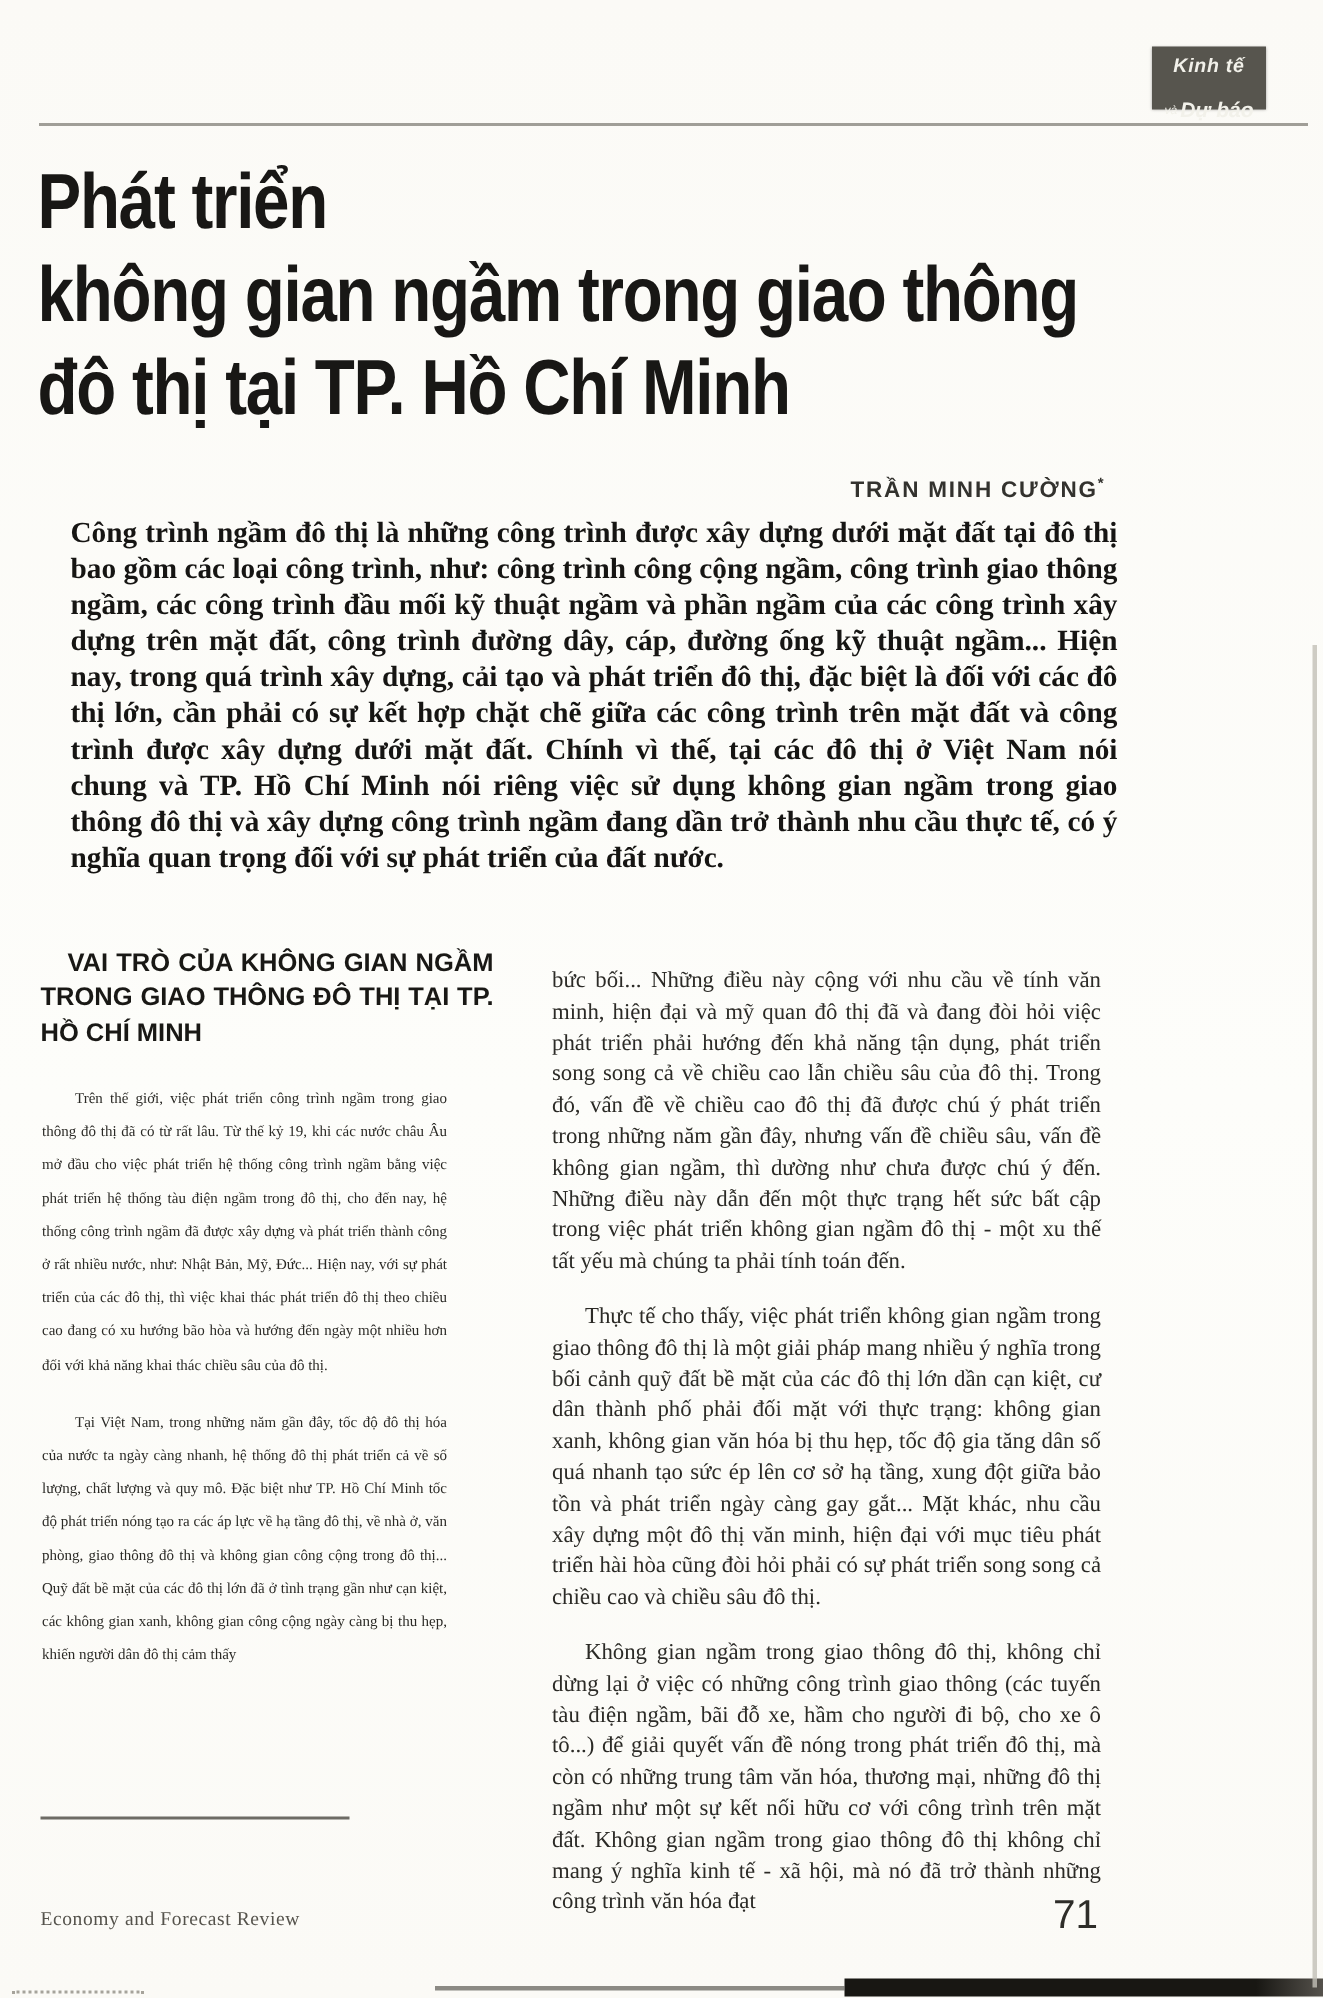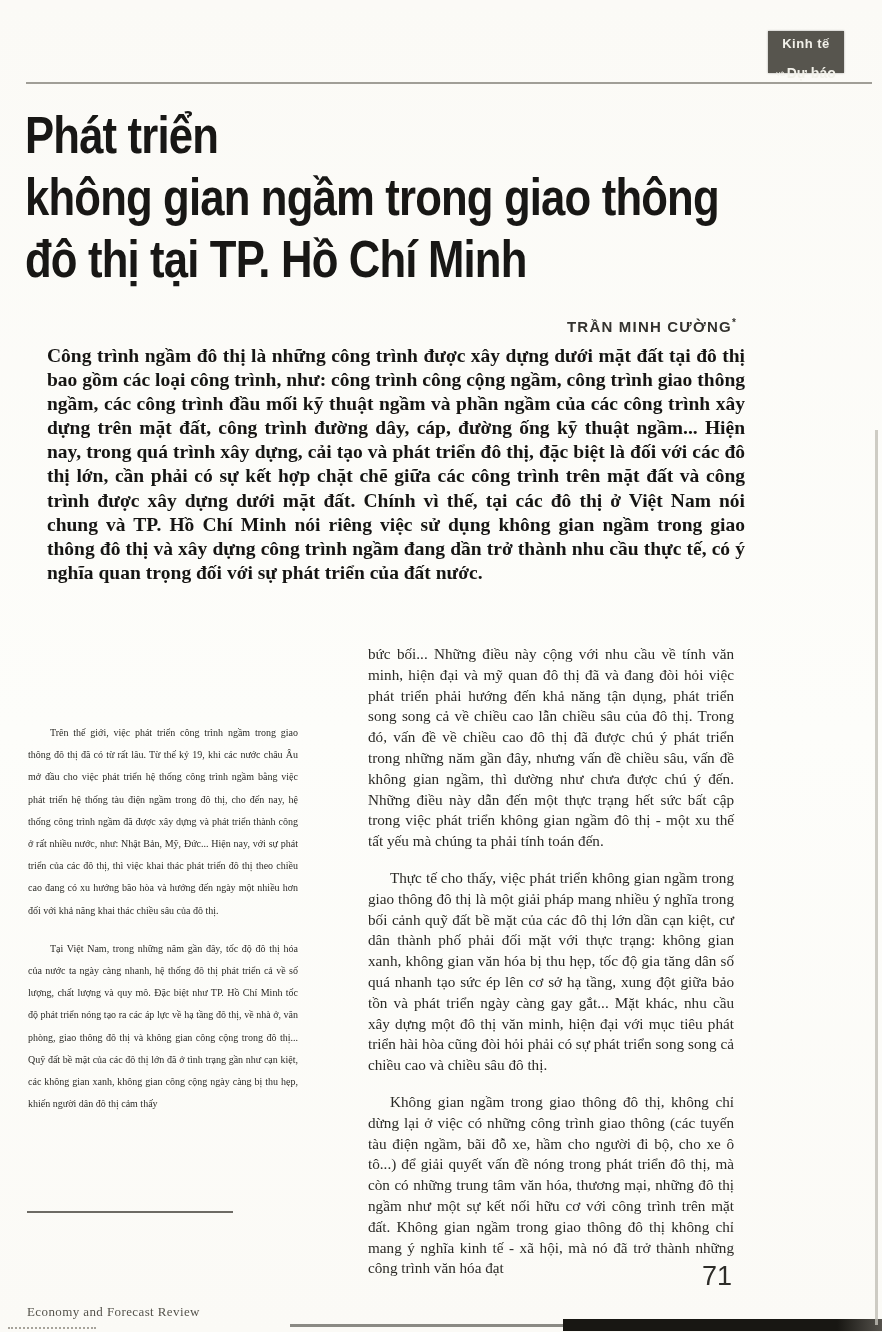--- a/index.html
+++ b/index.html
@@ -1,21 +1,21 @@
 <!DOCTYPE html>
 <html lang="vi"><head>
 <meta charset="utf-8">
 <style>
   html,body{margin:0;padding:0;}
   body{width:882px;height:1332px;background:#e9e8e4;font-family:"Liberation Serif",serif;}
   .page{position:relative;width:882px;height:1332px;background:linear-gradient(180deg,#fbfaf6 0%,#fdfdfa 55%,#fbfaf6 100%);overflow:hidden;}
 
   
   .logo{position:absolute;left:768px;top:31px;width:76px;height:42px;background:#57554e;color:#f2f1ea;
-        font-family:"Liberation Sans",sans-serif;font-weight:bold;
+        font-family:"Liberation Sans",sans-serif;font-style:italic;font-weight:bold;
         text-align:center;line-height:1;box-shadow:0 0 2px rgba(0,0,0,.35);}
   .logo .l1{display:block;font-size:13px;margin-top:6px;letter-spacing:.5px;}
   .logo .l2{display:block;font-size:14px;margin-top:16px;}
   .logo .l2 .small{font-size:8px;font-weight:normal;vertical-align:2px;margin-right:2px;}
 
   .header-rule{position:absolute;left:26px;top:82px;width:846px;height:2px;background:#8f8d86;opacity:.85;}
 
   
   .title{position:absolute;left:25px;top:104px;width:900px;
          font-family:"Liberation Sans",sans-serif;font-weight:700;color:#181715;
@@ -44,21 +44,21 @@
                    font-size:17px;line-height:23.4px;text-align:justify;text-indent:18px;color:#191815;}
 
   
   .footnote-rule{position:absolute;left:27px;top:1211px;width:206px;height:2px;background:#6d6b65;}
   .footnote{position:absolute;left:27px;top:1222px;width:600px;
             font-family:"Liberation Sans",sans-serif;font-size:14px;color:#3a3934;}
   .footnote sup{font-size:9px;margin-right:2px;}
 
   
   .footer-journal{position:absolute;left:27px;top:1271px;font-family:"Liberation Serif",serif;
-                  font-size:13px;color:#55534c;letter-spacing:.4px;margin-top:33px;}
+                  font-size:13px;color:#55534c;letter-spacing:.4px;}
   .page-number{position:absolute;left:702px;top:1261px;font-family:"Liberation Sans",sans-serif;
                font-size:27px;font-weight:500;color:#2e2d29;}
 
   
   .bar-dots{position:absolute;left:8px;top:1327px;width:88px;border-top:2px dotted #a6a39b;}
   .bar-thin{position:absolute;left:290px;top:1324px;width:273px;height:3px;background:#8b8a84;}
   .bar-thick{position:absolute;left:563px;top:1319px;width:319px;height:12px;
              background:linear-gradient(to right,#181713 0%,#181713 86%,#55524c 100%);}
   .right-edge{position:absolute;left:875px;top:430px;width:3px;height:895px;background:#c2bfb7;opacity:.8;}
 </style>
@@ -79,20 +79,21 @@
     <div>không gian ngầm trong giao thông</div>
     <div>đô thị tại TP. Hồ Chí Minh</div>
   </div>
 
   <div class="author">
     <span>TRẦN MINH CƯỜNG</span><sup>*</sup>
   </div>
 
   <div class="abstract">Công trình ngầm đô thị là những công trình được xây dựng dưới mặt đất tại đô thị bao gồm các loại công trình, như: công trình công cộng ngầm, công trình giao thông ngầm, các công trình đầu mối kỹ thuật ngầm và phần ngầm của các công trình xây dựng trên mặt đất, công trình đường dây, cáp, đường ống kỹ thuật ngầm... Hiện nay, trong quá trình xây dựng, cải tạo và phát triển đô thị, đặc biệt là đối với các đô thị lớn, cần phải có sự kết hợp chặt chẽ giữa các công trình trên mặt đất và công trình được xây dựng dưới mặt đất. Chính vì thế, tại các đô thị ở Việt Nam nói chung và TP. Hồ Chí Minh nói riêng việc sử dụng không gian ngầm trong giao thông đô thị và xây dựng công trình ngầm đang dần trở thành nhu cầu thực tế, có ý nghĩa quan trọng đối với sự phát triển của đất nước.</div>
 
+  <div class="section-heading">VAI TRÒ CỦA KHÔNG GIAN NGẦM TRONG GIAO THÔNG ĐÔ THỊ TẠI TP. HỒ CHÍ MINH</div>
 
   <div class="col left-col">
     <p>Trên thế giới, việc phát triển công trình ngầm trong giao thông đô thị đã có từ rất lâu. Từ thế kỷ 19, khi các nước châu Âu mở đầu cho việc phát triển hệ thống công trình ngầm bằng việc phát triển hệ thống tàu điện ngầm trong đô thị, cho đến nay, hệ thống công trình ngầm đã được xây dựng và phát triển thành công ở rất nhiều nước, như: Nhật Bản, Mỹ, Đức... Hiện nay, với sự phát triển của các đô thị, thì việc khai thác phát triển đô thị theo chiều cao đang có xu hướng bão hòa và hướng đến ngày một nhiều hơn đối với khả năng khai thác chiều sâu của đô thị.</p>
     <p>Tại Việt Nam, trong những năm gần đây, tốc độ đô thị hóa của nước ta ngày càng nhanh, hệ thống đô thị phát triển cả về số lượng, chất lượng và quy mô. Đặc biệt như TP. Hồ Chí Minh tốc độ phát triển nóng tạo ra các áp lực về hạ tầng đô thị, về nhà ở, văn phòng, giao thông đô thị và không gian công cộng trong đô thị... Quỹ đất bề mặt của các đô thị lớn đã ở tình trạng gần như cạn kiệt, các không gian xanh, không gian công cộng ngày càng bị thu hẹp, khiến người dân đô thị cảm thấy</p>
   </div>
 
   <div class="col right-col">
     <p class="cont">bức bối... Những điều này cộng với nhu cầu về tính văn minh, hiện đại và mỹ quan đô thị đã và đang đòi hỏi việc phát triển phải hướng đến khả năng tận dụng, phát triển song song cả về chiều cao lẫn chiều sâu của đô thị. Trong đó, vấn đề về chiều cao đô thị đã được chú ý phát triển trong những năm gần đây, nhưng vấn đề chiều sâu, vấn đề không gian ngầm, thì dường như chưa được chú ý đến. Những điều này dẫn đến một thực trạng hết sức bất cập trong việc phát triển không gian ngầm đô thị - một xu thế tất yếu mà chúng ta phải tính toán đến.</p>
     <p>Thực tế cho thấy, việc phát triển không gian ngầm trong giao thông đô thị là một giải pháp mang nhiều ý nghĩa trong bối cảnh quỹ đất bề mặt của các đô thị lớn dần cạn kiệt, cư dân thành phố phải đối mặt với thực trạng: không gian xanh, không gian văn hóa bị thu hẹp, tốc độ gia tăng dân số quá nhanh tạo sức ép lên cơ sở hạ tầng, xung đột giữa bảo tồn và phát triển ngày càng gay gắt... Mặt khác, nhu cầu xây dựng một đô thị văn minh, hiện đại với mục tiêu phát triển hài hòa cũng đòi hỏi phải có sự phát triển song song cả chiều cao và chiều sâu đô thị.</p>
     <p>Không gian ngầm trong giao thông đô thị, không chỉ dừng lại ở việc có những công trình giao thông (các tuyến tàu điện ngầm, bãi đỗ xe, hầm cho người đi bộ, cho xe ô tô...) để giải quyết vấn đề nóng trong phát triển đô thị, mà còn có những trung tâm văn hóa, thương mại, những đô thị ngầm như một sự kết nối hữu cơ với công trình trên mặt đất. Không gian ngầm trong giao thông đô thị không chỉ mang ý nghĩa kinh tế - xã hội, mà nó đã trở thành những công trình văn hóa đạt</p>

